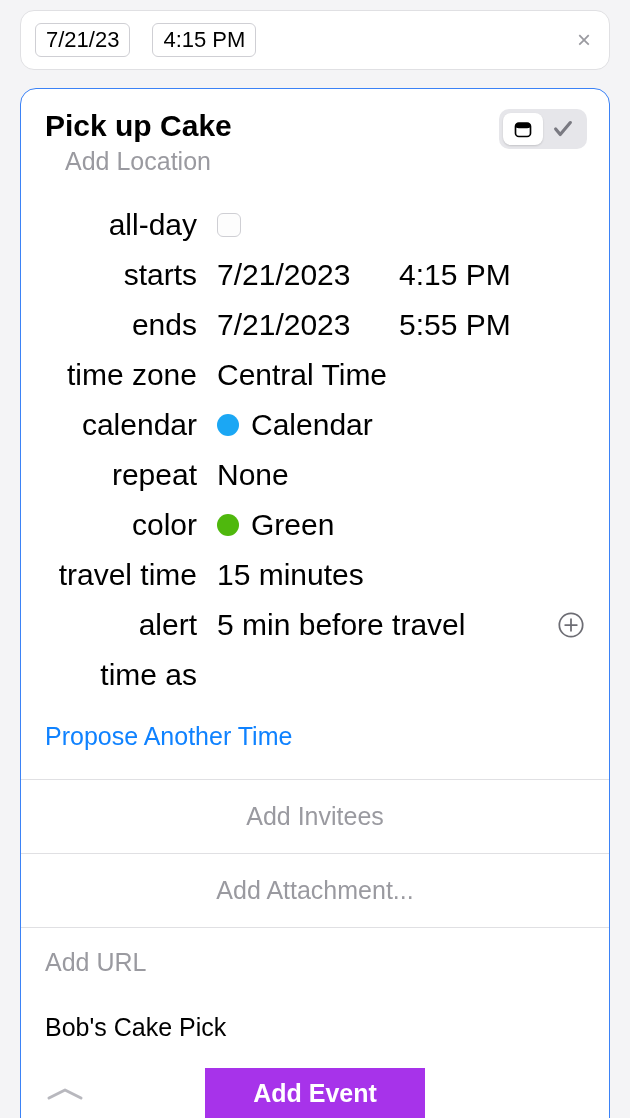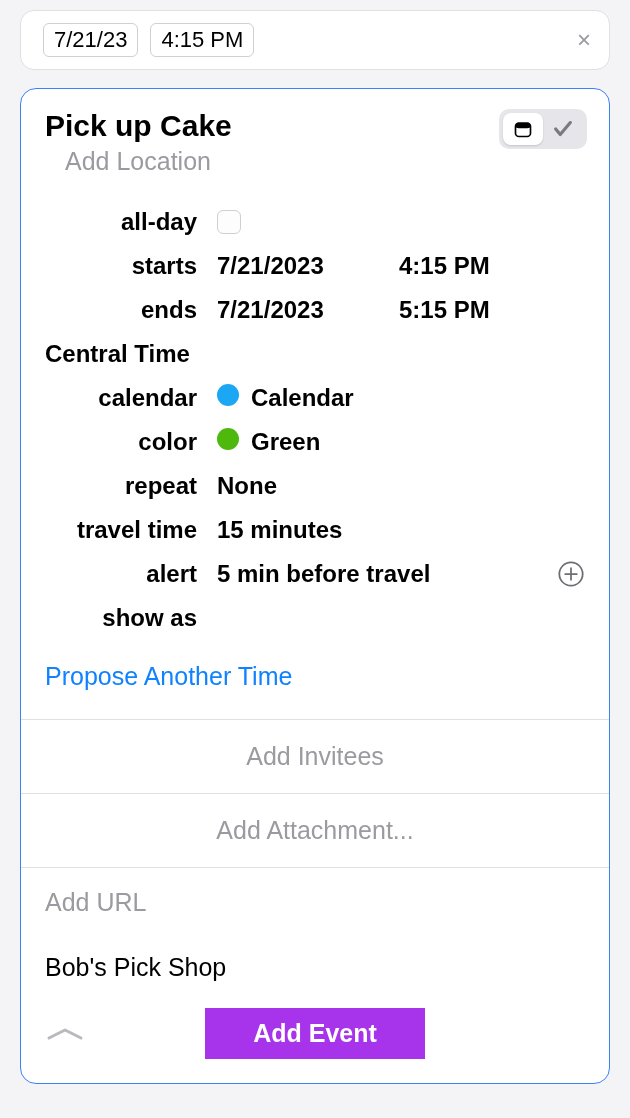--- a/index.html
+++ b/index.html
@@ -10,24 +10,24 @@
       height: 1118px;
       padding: 10px 20px;
       font-size: 15px;
     }
     
     
     .top-bar {
       background: #fff;
       border: 1px solid #e0e0e3;
       border-radius: 14px;
-      padding: 12px 22px;
+      padding: 12px 14px;
       display: flex;
       align-items: flex-end;
-      gap: 12px;
+      gap: 22px;
       margin-bottom: 18px;
       position: relative;
     }
     .chip {
       border: 1px solid #cfcfd4;
       border-radius: 6px;
       padding: 3px 10px;
       font-size: 22px;
       color: #000;
       background: #fff;
@@ -91,35 +91,34 @@
     .check-icon-svg { width: 22px; height: 22px; stroke: #7a7a82; }
 
     
     .details {
       padding: 12px 24px 28px 24px;
     }
     .row {
       display: flex;
       align-items: center;
       padding: 8px 0;
-      font-size: 24px;
-      font-weight: bold;
+      font-size: 30px;
     }
     .label {
       width: 172px;
       text-align: right;
       color: #000;
       padding-right: 20px;
       flex-shrink: 0;
     }
     .value {
       color: #000;
       flex: 1;
       display: flex;
-      align-items: flex-start;
+      align-items: center;
       gap: 12px;
     }
     .checkbox {
       width: 24px;
       height: 24px;
       border: 1.5px solid #cfcfd4;
       border-radius: 6px;
       background: #fdfdfd;
     }
     .time-col {
@@ -240,76 +239,77 @@
       <div class="label">starts</div>
       <div class="value">
         <span class="time-col">7/21/2023</span>
         <span>4:15 PM</span>
       </div>
     </div>
     <div class="row">
       <div class="label">ends</div>
       <div class="value">
         <span class="time-col">7/21/2023</span>
-        <span>5:15 PM</span>
-      </div>
-    </div>
-    <div class="row">
+        <span>5:55 PM</span>
+      </div>
+    </div>
+    <div class="row">
+      <div class="label">time zone</div>
       <div class="value">Central Time</div>
     </div>
     <div class="row">
       <div class="label">calendar</div>
       <div class="value">
         <span class="dot dot-blue"></span>
         <span>Calendar</span>
       </div>
     </div>
     <div class="row">
+      <div class="label">repeat</div>
+      <div class="value">None</div>
+    </div>
+    <div class="row">
       <div class="label">color</div>
       <div class="value">
         <span class="dot dot-green"></span>
         <span>Green</span>
       </div>
-    </div>
-    <div class="row">
-      <div class="label">repeat</div>
-      <div class="value">None</div>
     </div>
     <div class="row">
       <div class="label">travel time</div>
       <div class="value">15 minutes</div>
     </div>
     <div class="row">
       <div class="label">alert</div>
       <div class="value">
         <span>5 min before travel</span>
         <svg class="plus-circle" viewBox="0 0 24 24" fill="none">
           <circle cx="12" cy="12" r="10" stroke="currentColor" stroke-width="1.5"></circle>
           <path d="M12 7v10M7 12h10" stroke="currentColor" stroke-width="1.5" stroke-linecap="round"></path>
         </svg>
       </div>
     </div>
     <div class="row">
-      <div class="label">show as</div>
+      <div class="label">time as</div>
     </div>
 
     <div class="propose">
       <a href="#">Propose Another Time</a>
     </div>
   </div>
 
   <div class="section">
     <div class="section-placeholder">Add Invitees</div>
   </div>
   <div class="section">
     <div class="section-placeholder">Add Attachment...</div>
   </div>
   <div class="notes-section">
     <div class="url-label">Add URL</div>
-    <div class="notes-text">Bob's Pick Shop</div>
+    <div class="notes-text">Bob's Cake Pick</div>
 
     <div class="footer-row">
       <svg class="chevron-up" viewBox="0 0 40 16" fill="none">
         <path d="M4 12 L20 4 L36 12" stroke="currentColor" stroke-width="3" stroke-linecap="round" stroke-linejoin="round"></path>
       </svg>
       <button class="add-button">Add Event</button>
       <div class="footer-spacer"></div>
     </div>
   </div>
 </div>

